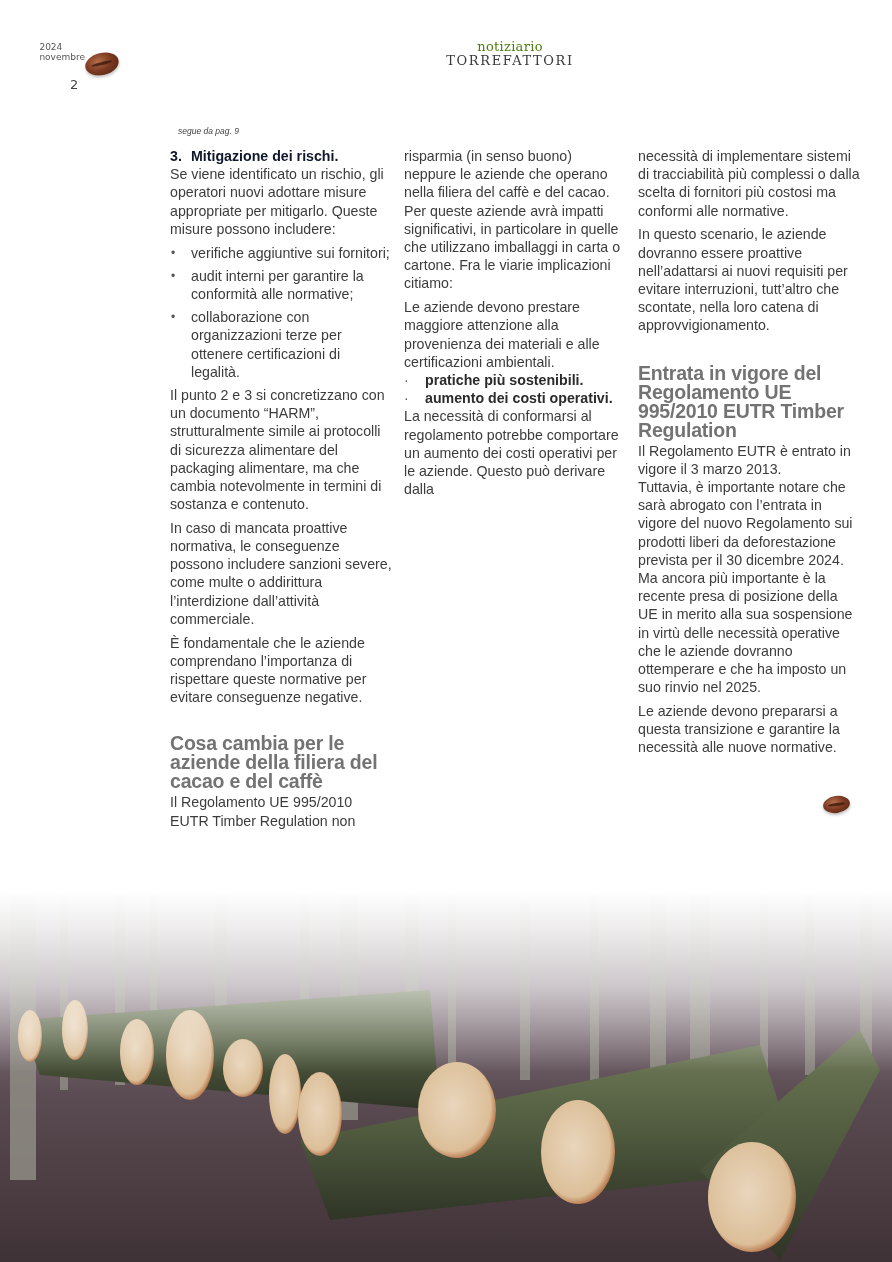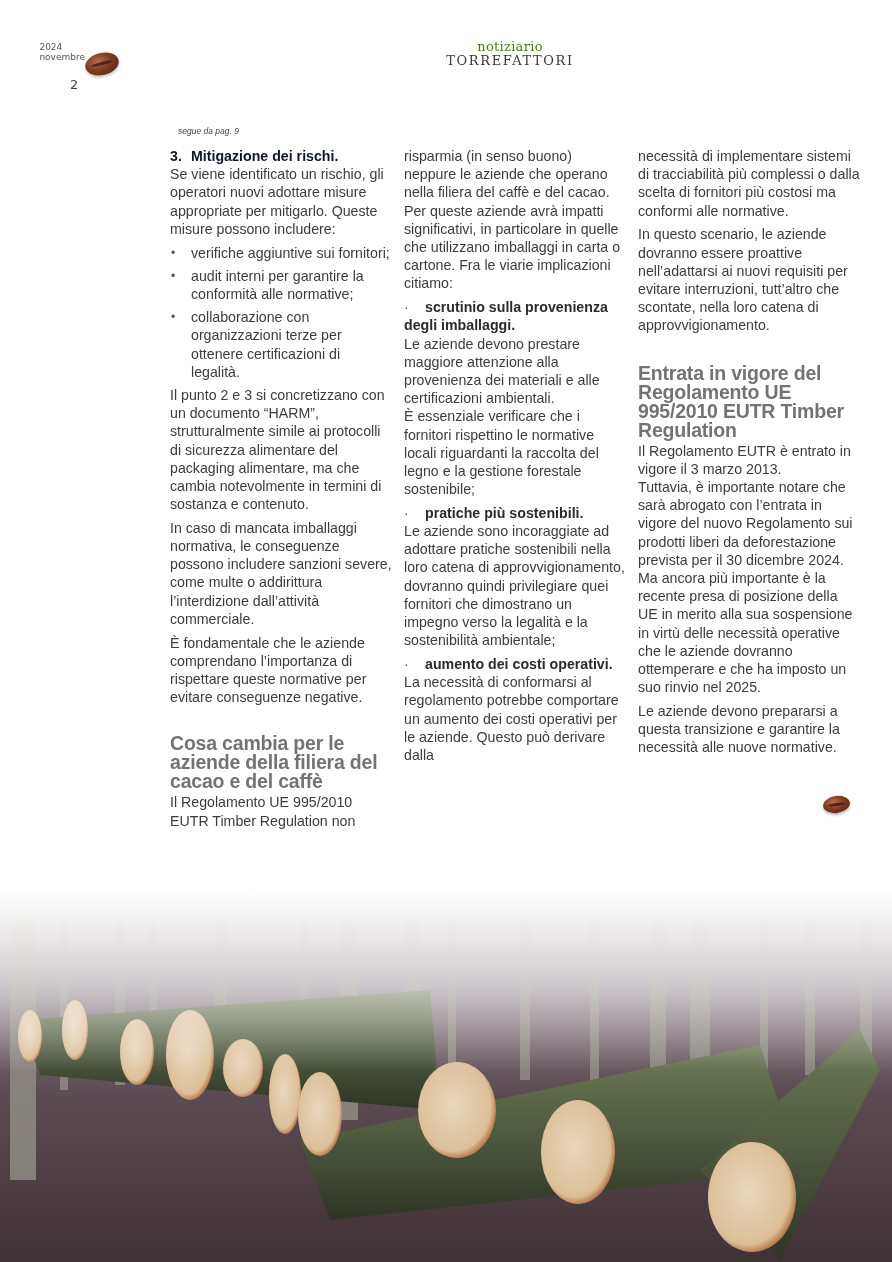--- a/index.html
+++ b/index.html
@@ -58,33 +58,30 @@
 
 <div class="col c1">
   <div class="h-num"><span class="n">3.</span><span>Mitigazione dei rischi.</span></div>
   <p>Se viene identificato un rischio, gli operatori nuovi adottare misure appropriate per mitigarlo. Queste misure possono includere:</p>
   <ul class="bul">
     <li>verifiche aggiuntive sui fornitori;</li>
     <li>audit interni per garantire la conformità alle normative;</li>
     <li>collaborazione con organizzazioni terze per ottenere certificazioni di legalità.</li>
   </ul>
   <p>Il punto 2 e 3 si concretizzano con un documento “HARM”, strutturalmente simile ai protocolli di sicurezza alimentare del packaging alimentare, ma che cambia notevolmente in termini di sostanza e contenuto.</p>
-  <p>In caso di mancata imballaggi normativa, le conseguenze possono includere sanzioni severe, come multe o addirittura l’interdizione dall’attività commerciale.</p>
+  <p>In caso di mancata proattive normativa, le conseguenze possono includere sanzioni severe, come multe o addirittura l’interdizione dall’attività commerciale.</p>
   <p>È fondamentale che le aziende comprendano l’importanza di rispettare queste normative per evitare conseguenze negative.</p>
   <h2 class="sec-h">Cosa cambia per le aziende della filiera del cacao e del caffè</h2>
   <p>Il Regolamento UE 995/2010 EUTR Timber Regulation non</p>
 </div>
 
 <div class="col c2">
   <p>risparmia (in senso buono) neppure le aziende che operano nella filiera del caffè e del cacao. Per queste aziende avrà impatti significativi, in particolare in quelle che utilizzano imballaggi in carta o cartone. Fra le viarie implicazioni citiamo:</p>
-  <div class="bhead"><span class="dot">·</span><span>scrutinio sulla provenienza degli imballaggi.</span></div>
   <p style="margin-bottom:0">Le aziende devono prestare maggiore attenzione alla provenienza dei materiali e alle certificazioni ambientali.</p>
-  <p>È essenziale verificare che i fornitori rispettino le normative locali riguardanti la raccolta del legno e la gestione forestale sostenibile;</p>
   <div class="bhead"><span class="dot">·</span><span>pratiche più sostenibili.</span></div>
-  <p>Le aziende sono incoraggiate ad adottare pratiche sostenibili nella loro catena di approvvigionamento, dovranno quindi privilegiare quei fornitori che dimostrano un impegno verso la legalità e la sostenibilità ambientale;</p>
   <div class="bhead"><span class="dot">·</span><span>aumento dei costi operativi.</span></div>
   <p>La necessità di conformarsi al regolamento potrebbe comportare un aumento dei costi operativi per le aziende. Questo può derivare dalla</p>
 </div>
 
 <div class="col c3">
   <p>necessità di implementare sistemi di tracciabilità più complessi o dalla scelta di fornitori più costosi ma conformi alle normative.</p>
   <p>In questo scenario, le aziende dovranno essere proattive nell’adattarsi ai nuovi requisiti per evitare interruzioni, tutt’altro che scontate, nella loro catena di approvvigionamento.</p>
   <h2 class="sec-h" style="margin-top:29px">Entrata in vigore del Regolamento UE 995/2010 EUTR Timber Regulation</h2>
   <p style="margin-bottom:0">Il Regolamento EUTR è entrato in vigore il 3 marzo 2013.</p>
   <p>Tuttavia, è importante notare che sarà abrogato con l’entrata in vigore del nuovo Regolamento sui prodotti liberi da deforestazione prevista per il 30 dicembre 2024. Ma ancora più importante è la recente presa di posizione della UE in merito alla sua sospensione in virtù delle necessità operative che le aziende dovranno ottemperare e che ha imposto un suo rinvio nel 2025.</p>

